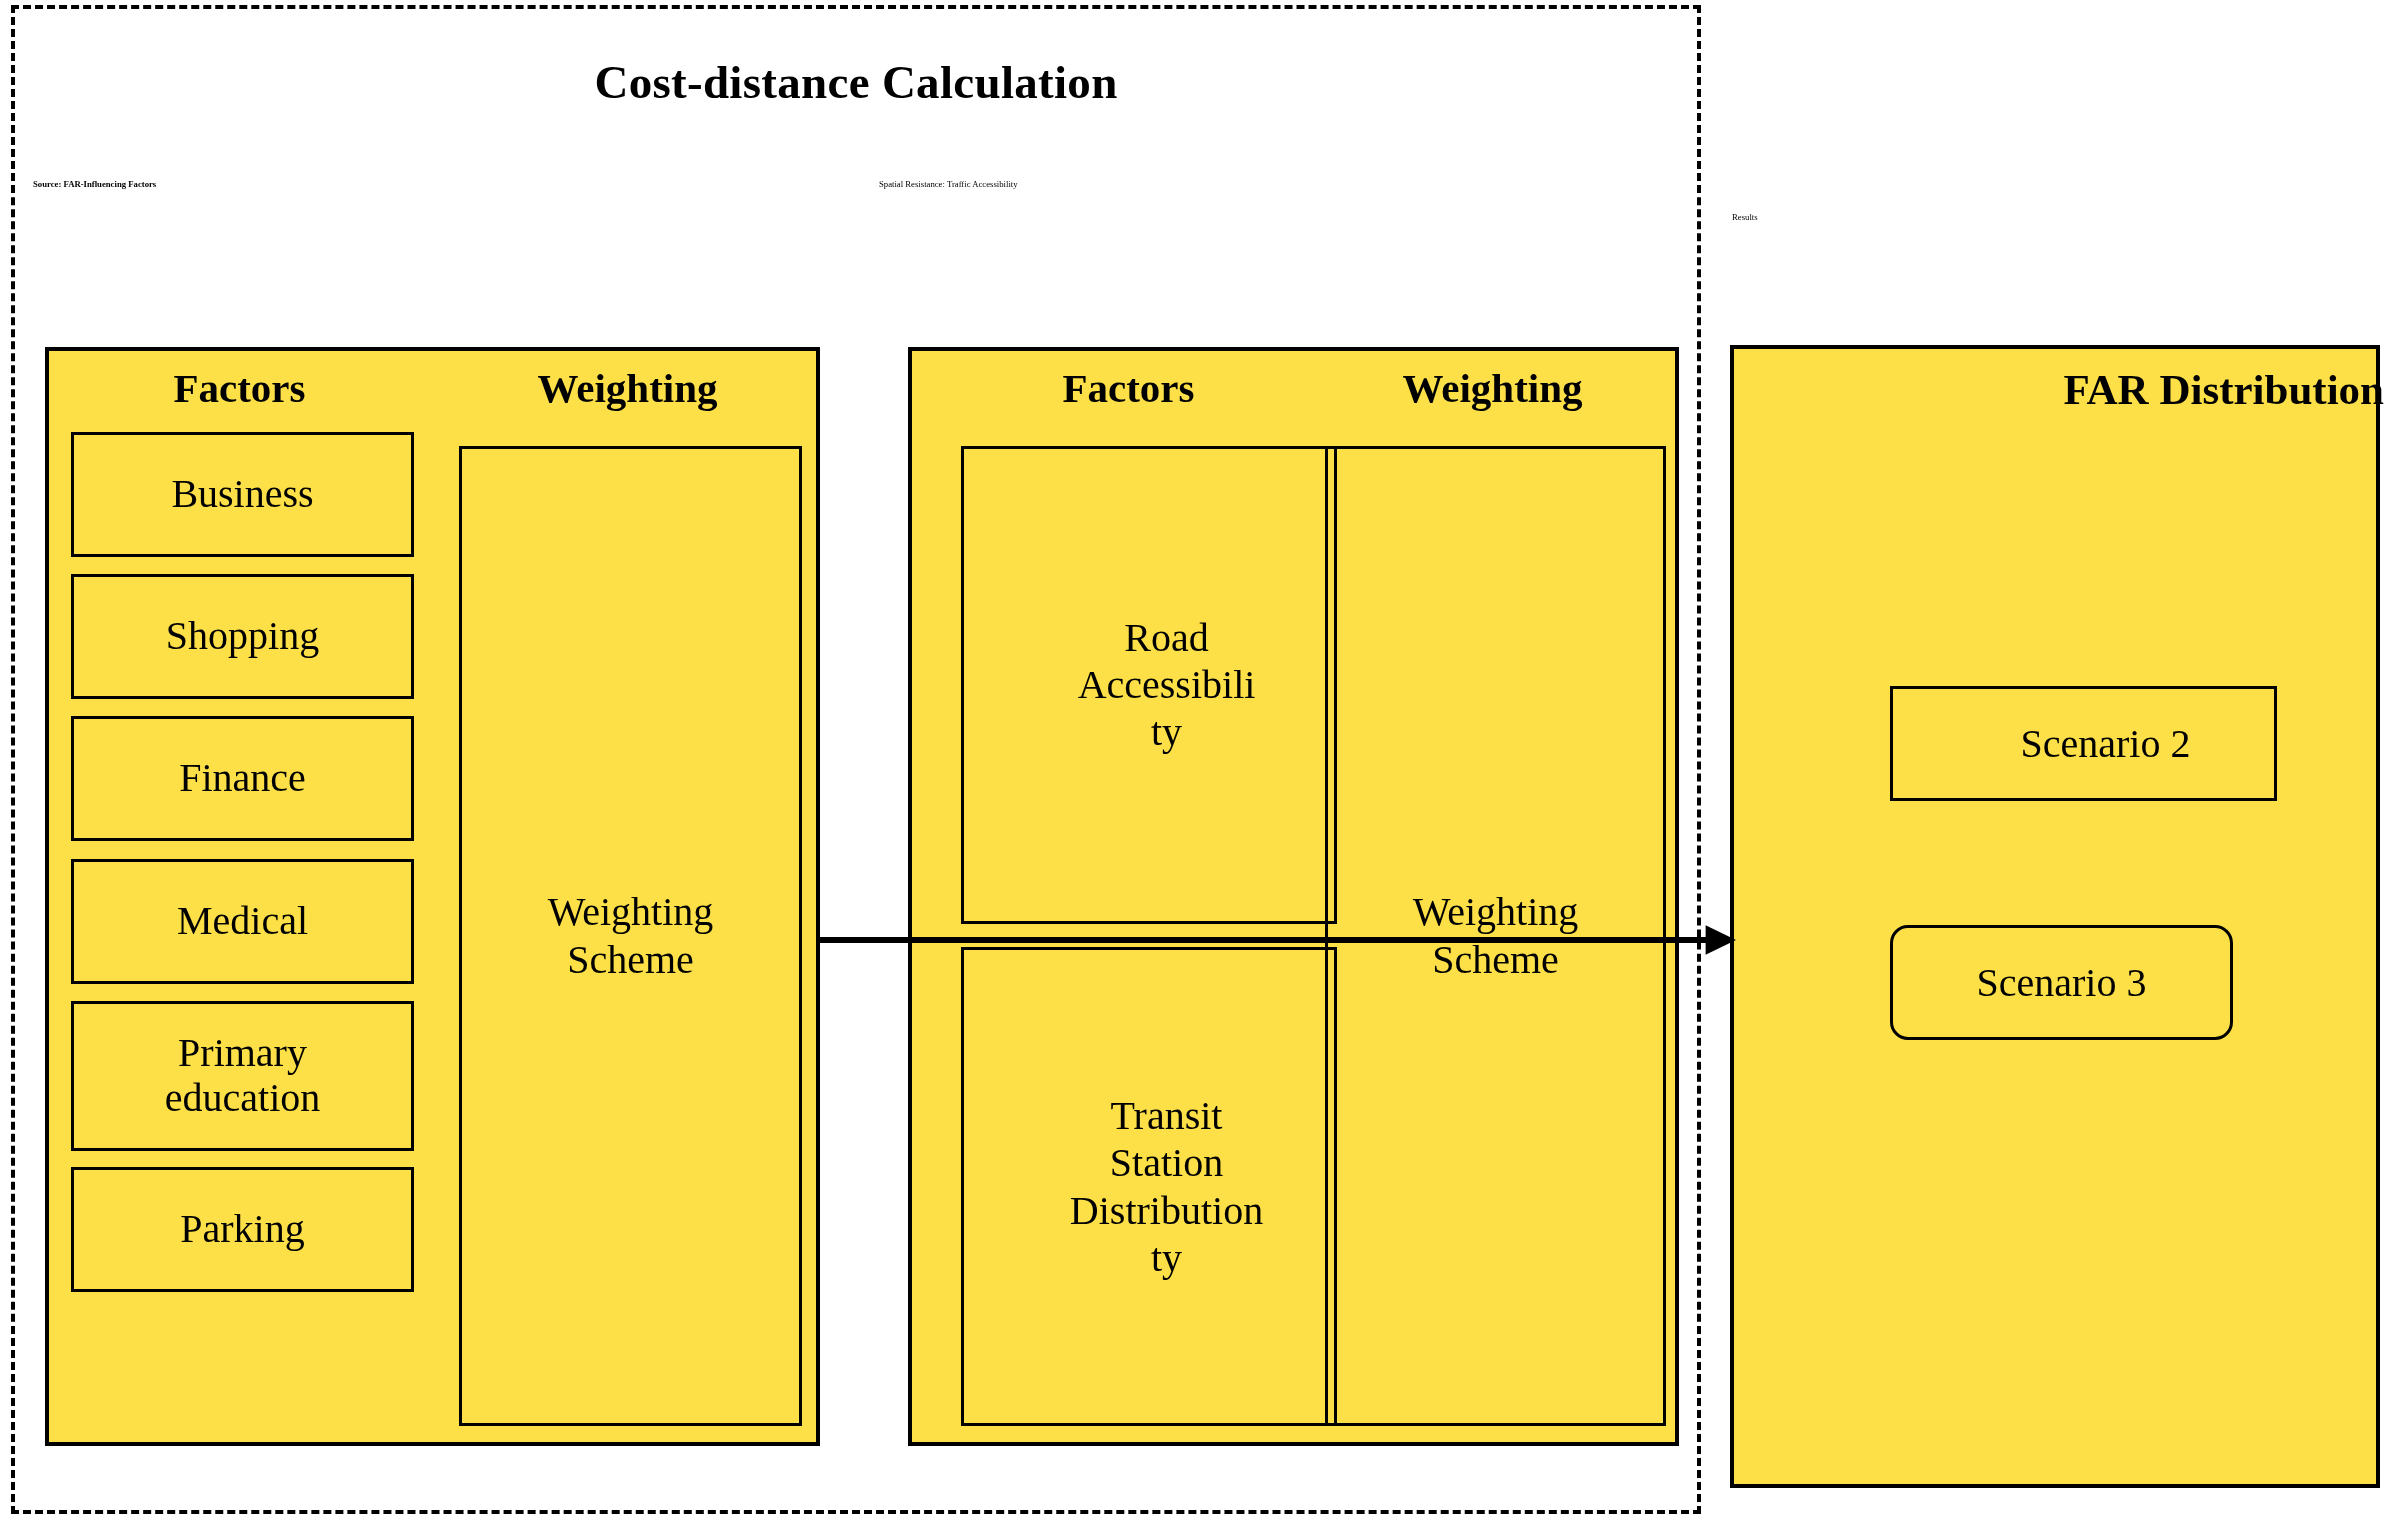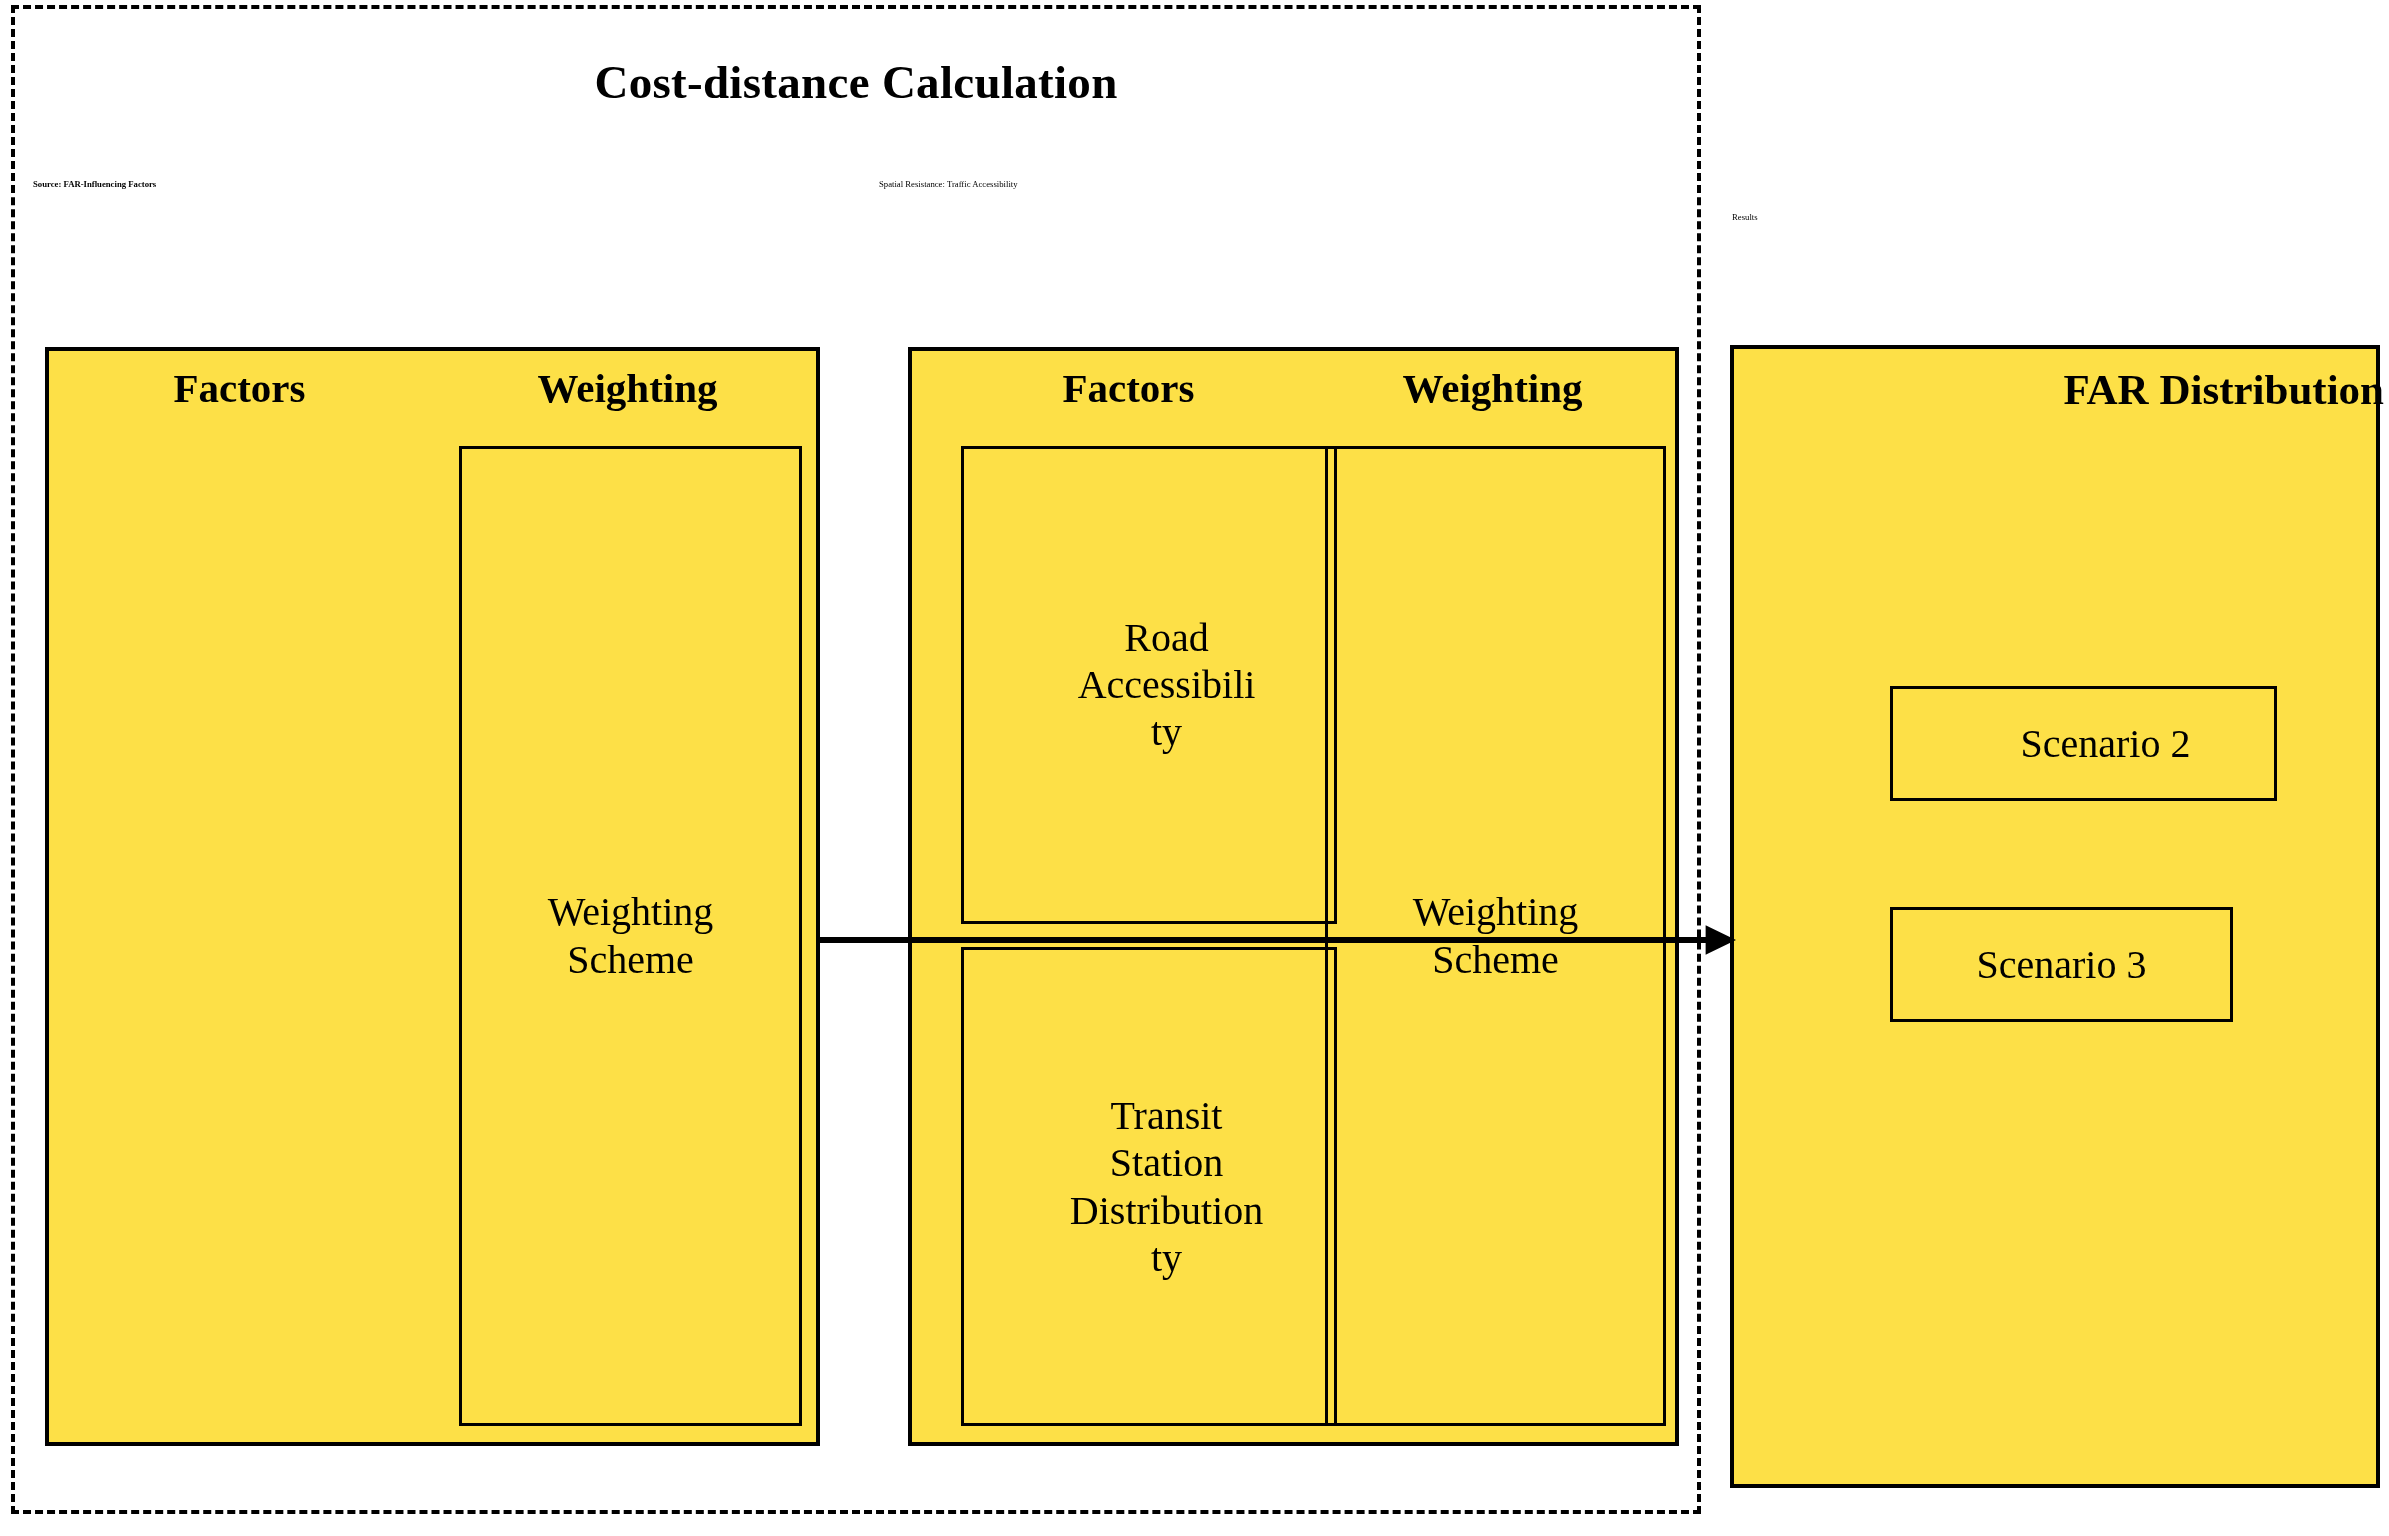--- a/index.html
+++ b/index.html
@@ -109,20 +109,29 @@
 <div class="abs" id="page-title">Cost-distance Calculation</div>
 
 <div class="abs" id="source-heading">Source:
 FAR-Influencing Factors</div>
 
 <div class="abs group-box" id="source-group">
 
   <div class="inner-header" style="left:22px; width:337px;">Factors</div>
   <div class="inner-header" style="left:410px; width:337px;">Weighting</div>
 
+  <div id="source-factors-col">
+    <div class="factor-box" style="top:0px;    height:119px;">Business</div>
+    <div class="factor-box" style="top:142px;  height:119px;">Shopping</div>
+    <div class="factor-box" style="top:284px;  height:119px;">Finance</div>
+    <div class="factor-box" style="top:427px;  height:119px;">Medical</div>
+    <div class="factor-box" style="top:569px; height:144px; white-space:pre-line;">Primary
+education</div>
+    <div class="factor-box" style="top:735px; height:119px;">Parking</div>
+  </div>
 
   <div id="source-weight-col">
     <div id="source-weight-box">Weighting
 Scheme</div>
   </div>
 </div>
 
 <div class="abs" id="resistance-heading">Spatial Resistance:
 Traffic Accessibility</div>
 
@@ -147,20 +156,20 @@
   </div>
 </div>
 
 <div class="abs" id="results-heading">Results</div>
 
 <div class="abs group-box" id="results-group">
 
   <div id="far-dist-label">FAR Distribution</div>
 
   <div class="scenario-box" style="top:337px;padding-left:44px;">Scenario 2</div>
-  <div class="scenario-box" style="top:558px;">Scenario 3</div>
+  <div class="scenario-box" style="top:576px;border-radius:18px;">Scenario 3</div>
 </div>
 
 <svg id="flow-arrow" class="abs" viewBox="0 0 1690 62">
   <line x1="0" y1="31" x2="1652" y2="31" stroke="#000000" stroke-width="11"></line>
   <polygon points="1690,31 1634,4 1634,58" fill="#000000"></polygon>
 </svg>
 
 
 </body></html>

